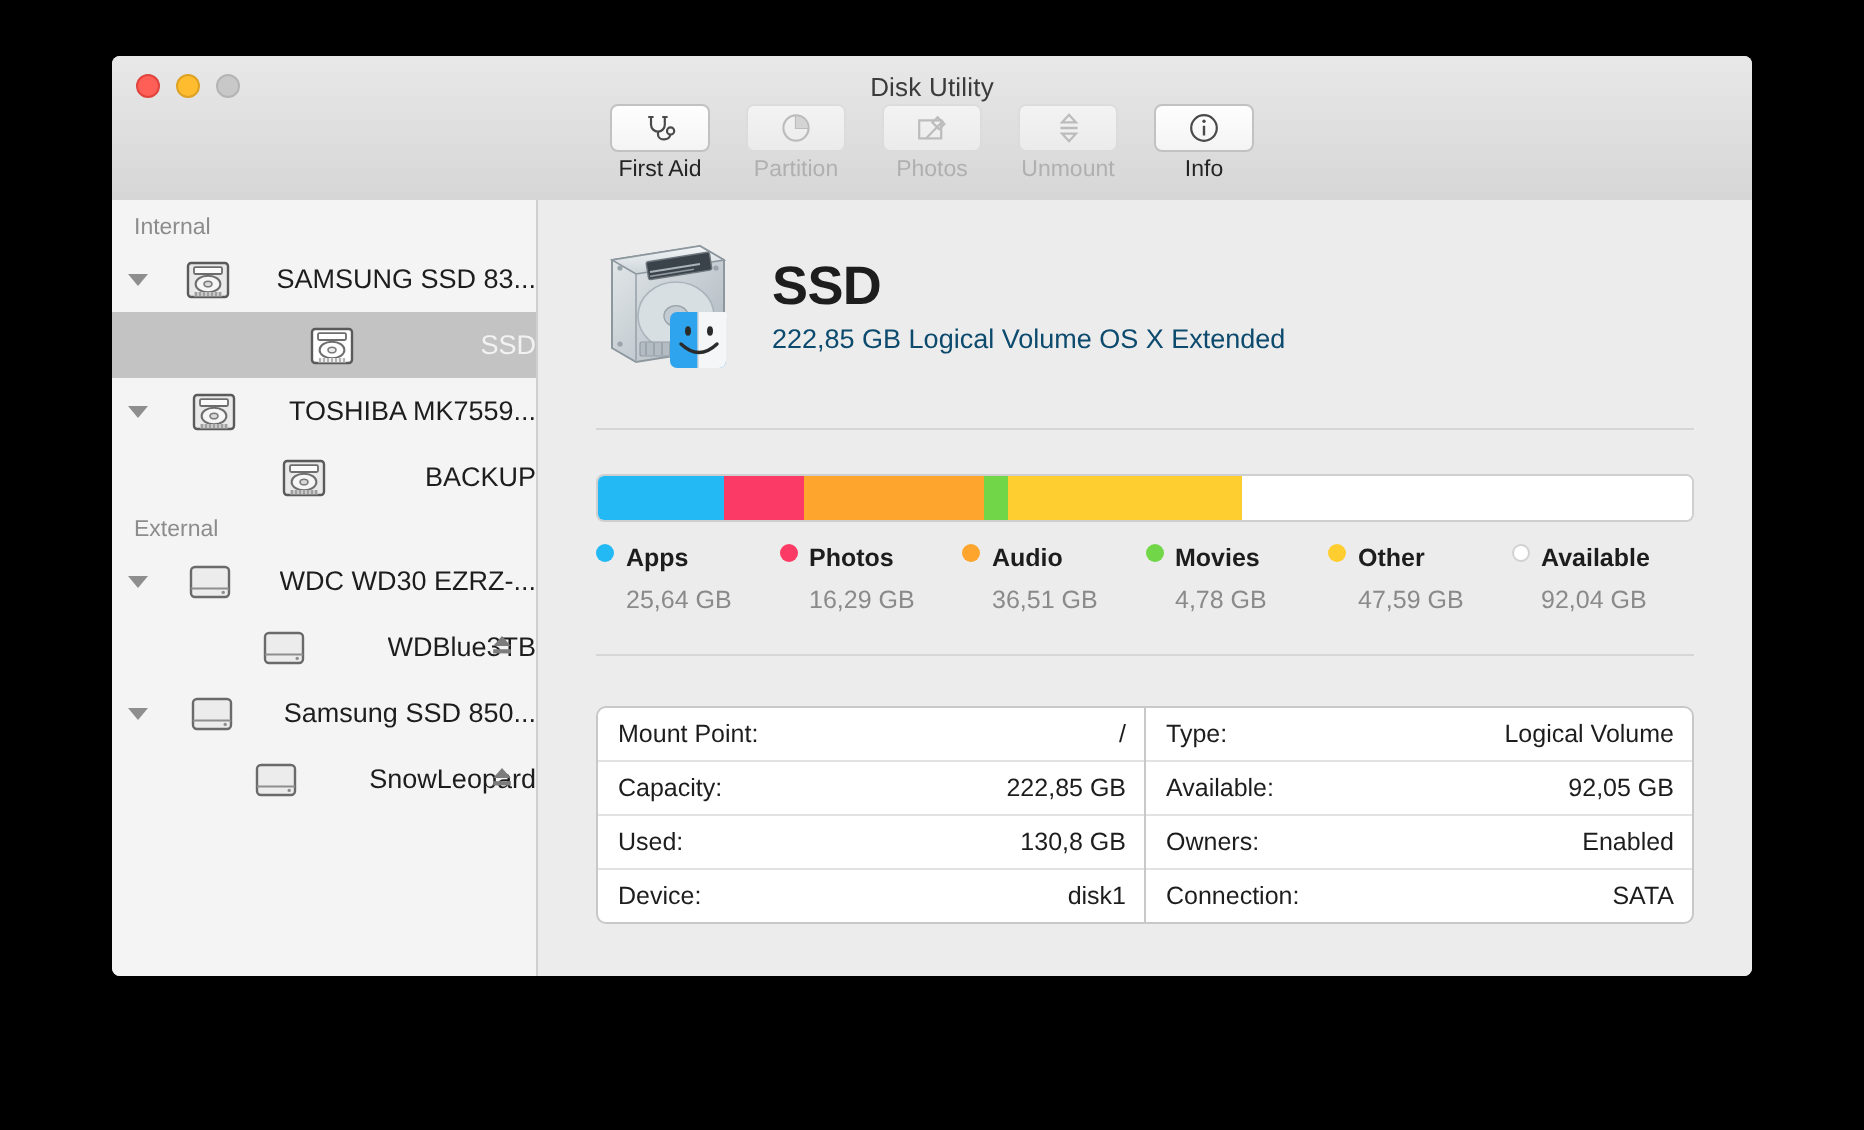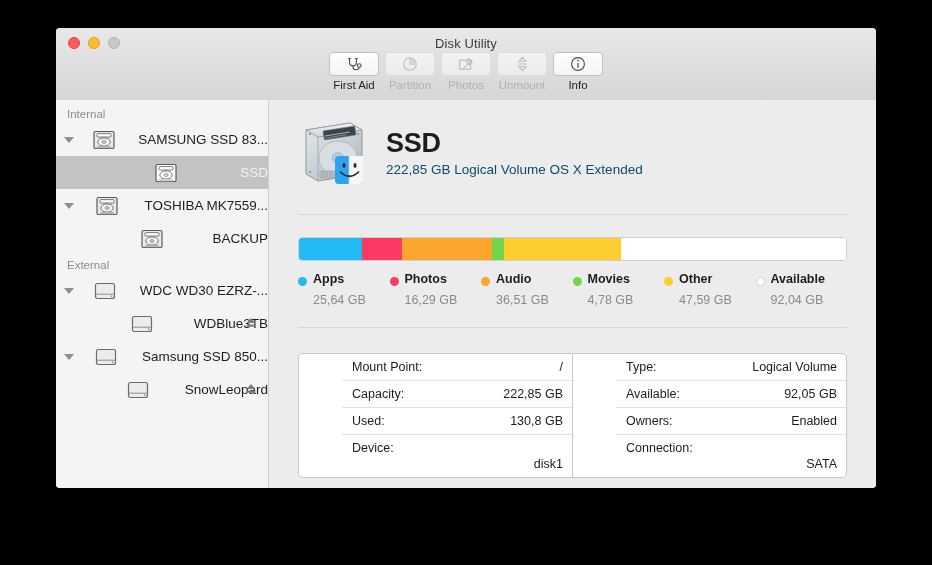--- a/index.html
+++ b/index.html
@@ -61,21 +61,21 @@
     letter-spacing: 0.1px;
   }
 
   #toolbar {
     position: absolute;
     top: 24px;
     left: 0;
     width: 100%;
     display: flex;
     justify-content: center;
-    gap: 3px;
+    gap: 15px;
   }
   .tb-item {
     width: 53px;
     display: flex;
     flex-direction: column;
     align-items: center;
   }
   .tb-btn {
     width: 50px;
     height: 24px;
@@ -223,21 +223,21 @@
     background: #ffffff;
     box-sizing: border-box;
   }
   .seg { height: 100%; }
 
   #legend {
     margin: 11px 29px 0 29px;
     display: flex;
   }
   .leg-item { flex: 1 1 0; }
-  .leg-top { display: flex; align-items: flex-end; }
+  .leg-top { display: flex; align-items: flex-start; }
   .leg-dot {
     width: 9px; height: 9px;
     border-radius: 50%;
     margin-right: 6px;
     flex: 0 0 9px;
   }
   .leg-dot.hollow { background: #ffffff; border: 1px solid #d2d2d2; box-sizing: border-box; }
   .leg-name {
     font-size: 12.5px;
     font-weight: bold;
@@ -255,30 +255,30 @@
   
   #info-table {
     margin: 25px 29px 0 29px;
     display: flex;
     border: 1px solid #c8c8c8;
     border-radius: 5px;
     overflow: hidden;
     background: #ffffff;
     font-size: 12.5px;
   }
-  .info-col { flex: 1 1 0; padding-left: 43px; }
+  .info-col { flex: 1 1 0; }
   .info-col.left { border-right: 1px solid #c8c8c8; }
   .info-row {
     display: flex;
     justify-content: space-between;
     padding: 5px 9px 5px 10px;
     border-bottom: 1px solid #e2e2e2;
     line-height: 16px;
   }
-  .info-row:last-child { border-bottom: none; flex-direction: column; }
+  .info-row:last-child { border-bottom: none; }
   .info-key { color: #1d1d1d; }
   .info-val { color: #1d1d1d; text-align: right; }
 </style>
 </head>
 <body>
 
 <div id="window">
 
   <div id="titlebar">
     <div id="traffic">

